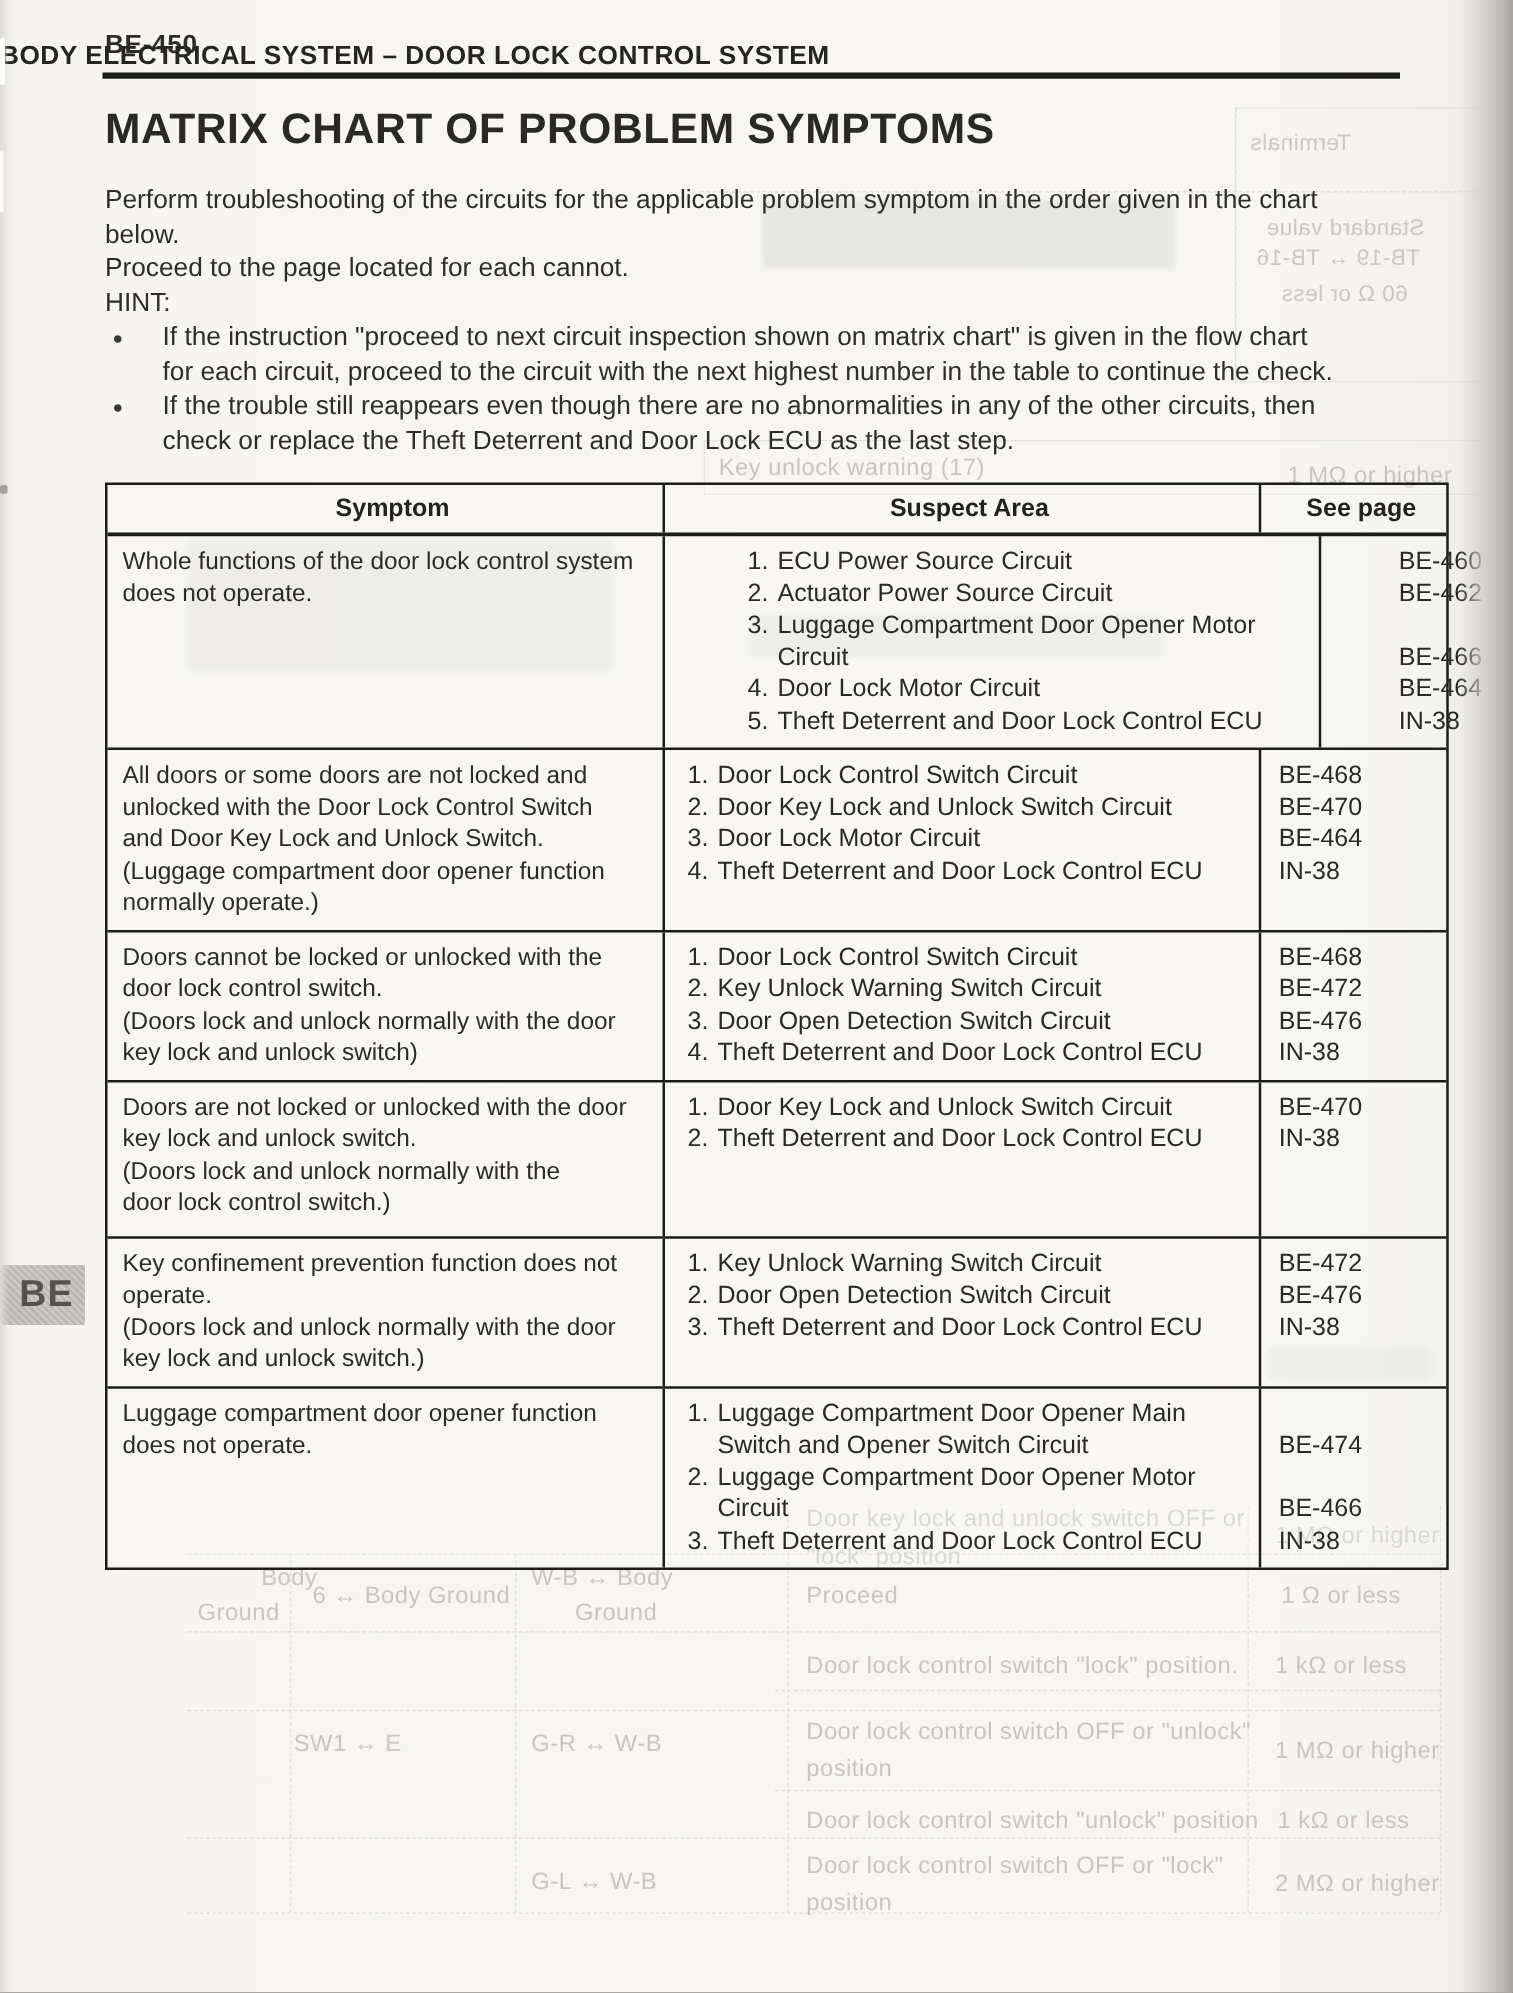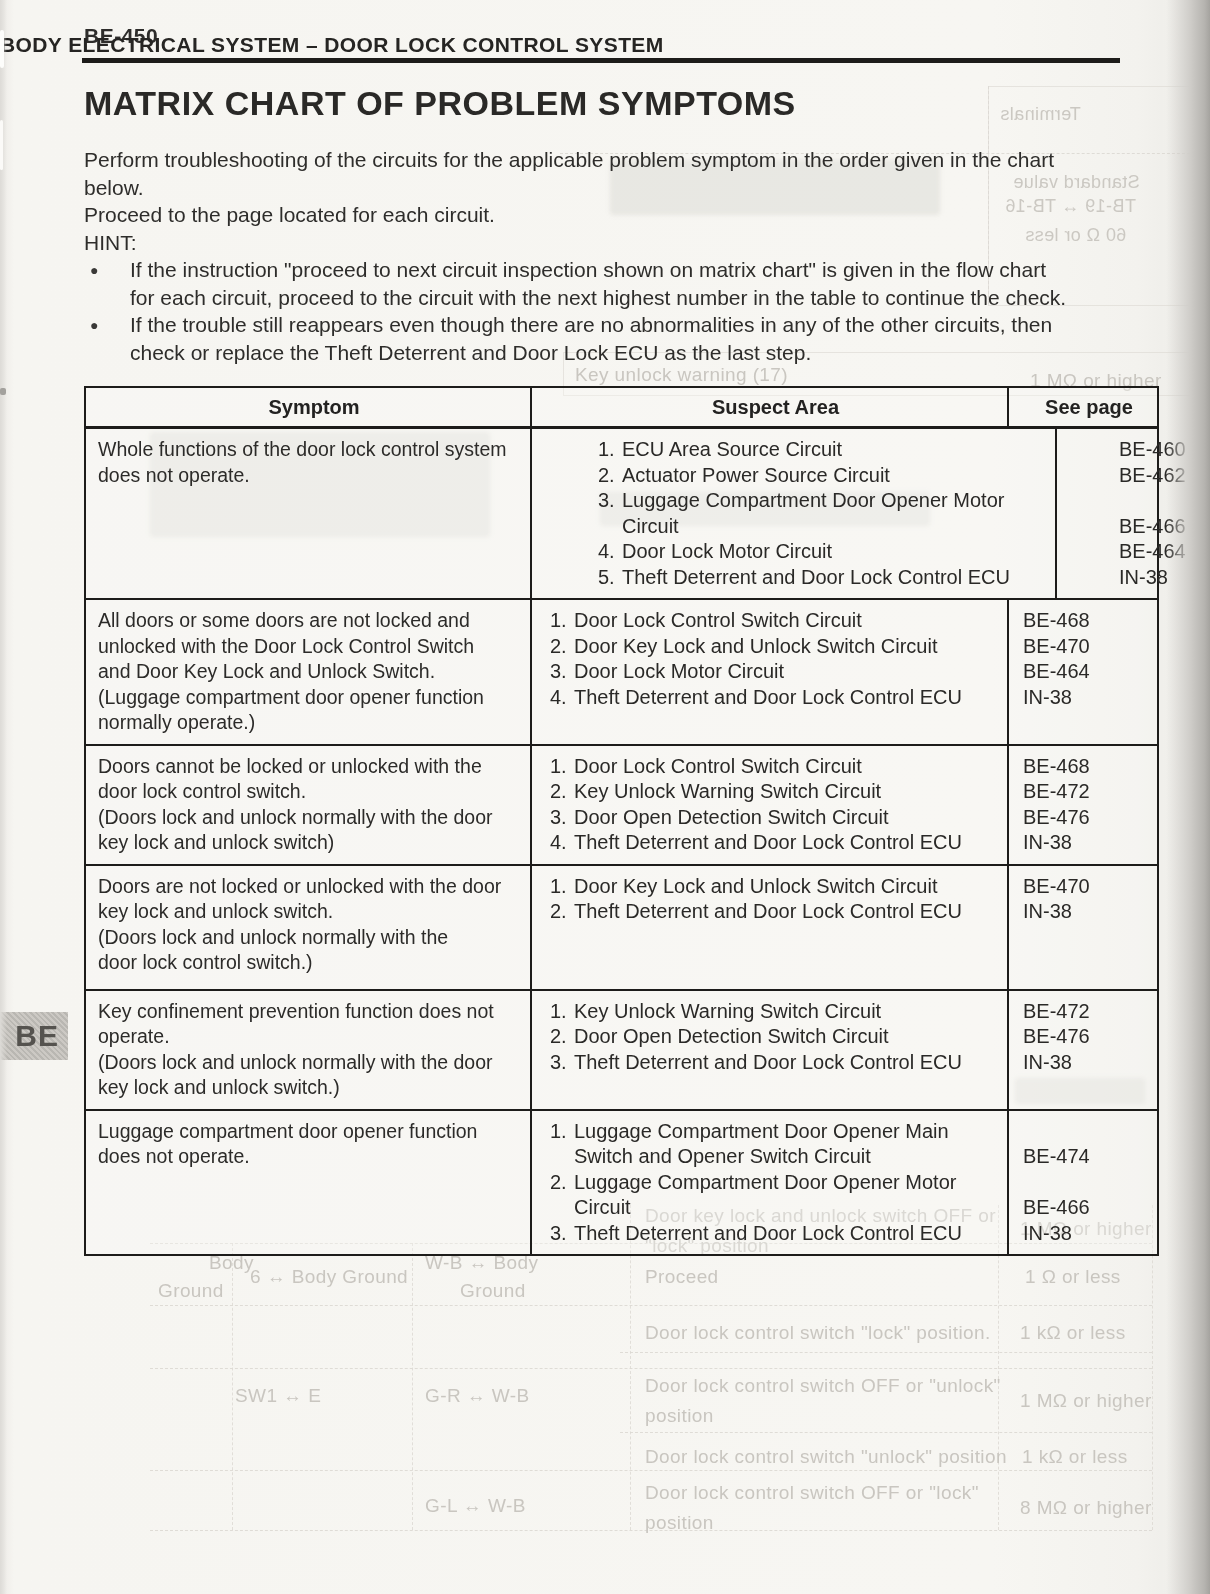--- a/index.html
+++ b/index.html
@@ -117,34 +117,34 @@
         <span class="bt" style="left: 235px; top: 1385px;">SW1 ↔ E</span>
         <span class="bt" style="left: 425px; top: 1385px;">G-R ↔ W-B</span>
         <span class="bt" style="left: 645px; top: 1375px;">Door lock control switch OFF or "unlock"</span>
         <span class="bt" style="left: 645px; top: 1405px;">position</span>
         <span class="bt" style="left: 1020px; top: 1390px;">1 MΩ or higher</span>
         <span class="bt" style="left: 645px; top: 1446px;">Door lock control switch "unlock" position</span>
         <span class="bt" style="left: 1022px; top: 1446px;">1 kΩ or less</span>
         <span class="bt" style="left: 425px; top: 1495px;">G-L ↔ W-B</span>
         <span class="bt" style="left: 645px; top: 1482px;">Door lock control switch OFF or "lock"</span>
         <span class="bt" style="left: 645px; top: 1512px;">position</span>
-        <span class="bt" style="left: 1020px; top: 1497px;">8 MΩ or higher</span>
+        <span class="bt" style="left: 1020px; top: 1497px;">2 MΩ or higher</span>
       </div>
   </div>
 
   <span class="hdr-code">BE-450</span>
   <div class="hdr-title">BODY ELECTRICAL SYSTEM – DOOR LOCK CONTROL SYSTEM</div>
   <div class="hdr-rule"></div>
 
   <h1 class="big-title">MATRIX CHART OF PROBLEM SYMPTOMS</h1>
 
   <div class="intro-block">
     <p>Perform troubleshooting of the circuits for the applicable problem symptom in the order given in the chart
 below.</p>
-    <p>Proceed to the page located for each circuit.</p>
+    <p>Proceed to the page located for each cannot.</p>
     <p class="hint-label">HINT:</p>
     <ul class="hints" id="hints-list">
         <li><span class="bullet">●</span><span>If the instruction "proceed to next circuit inspection shown on matrix chart" is given in the flow chart
 for each circuit, proceed to the circuit with the next highest number in the table to continue the check.</span></li>
         <li><span class="bullet">●</span><span>If the trouble still reappears even though there are no abnormalities in any of the other circuits, then
 check or replace the Theft Deterrent and Door Lock ECU as the last step.</span></li>
       </ul>
   </div>
 
   <div class="matrix" id="matrix-table">
@@ -155,21 +155,21 @@
     </div>
 
   <div class="t-row" style="min-height: 162px;">
         <div class="cell">
           <span class="symptom-text">Whole functions of the door lock control system
 does not operate.</span>
         </div>
         <div class="cell suspect-cell">
           <div class="s-line">
             <span>1.</span>
-            <span>ECU Area Source Circuit</span>
+            <span>ECU Power Source Circuit</span>
           </div>
           <div class="s-line">
             <span>2.</span>
             <span>Actuator Power Source Circuit</span>
           </div>
           <div class="s-line">
             <span>3.</span>
             <span>Luggage Compartment Door Opener Motor</span>
           </div>
           <div class="s-line">

